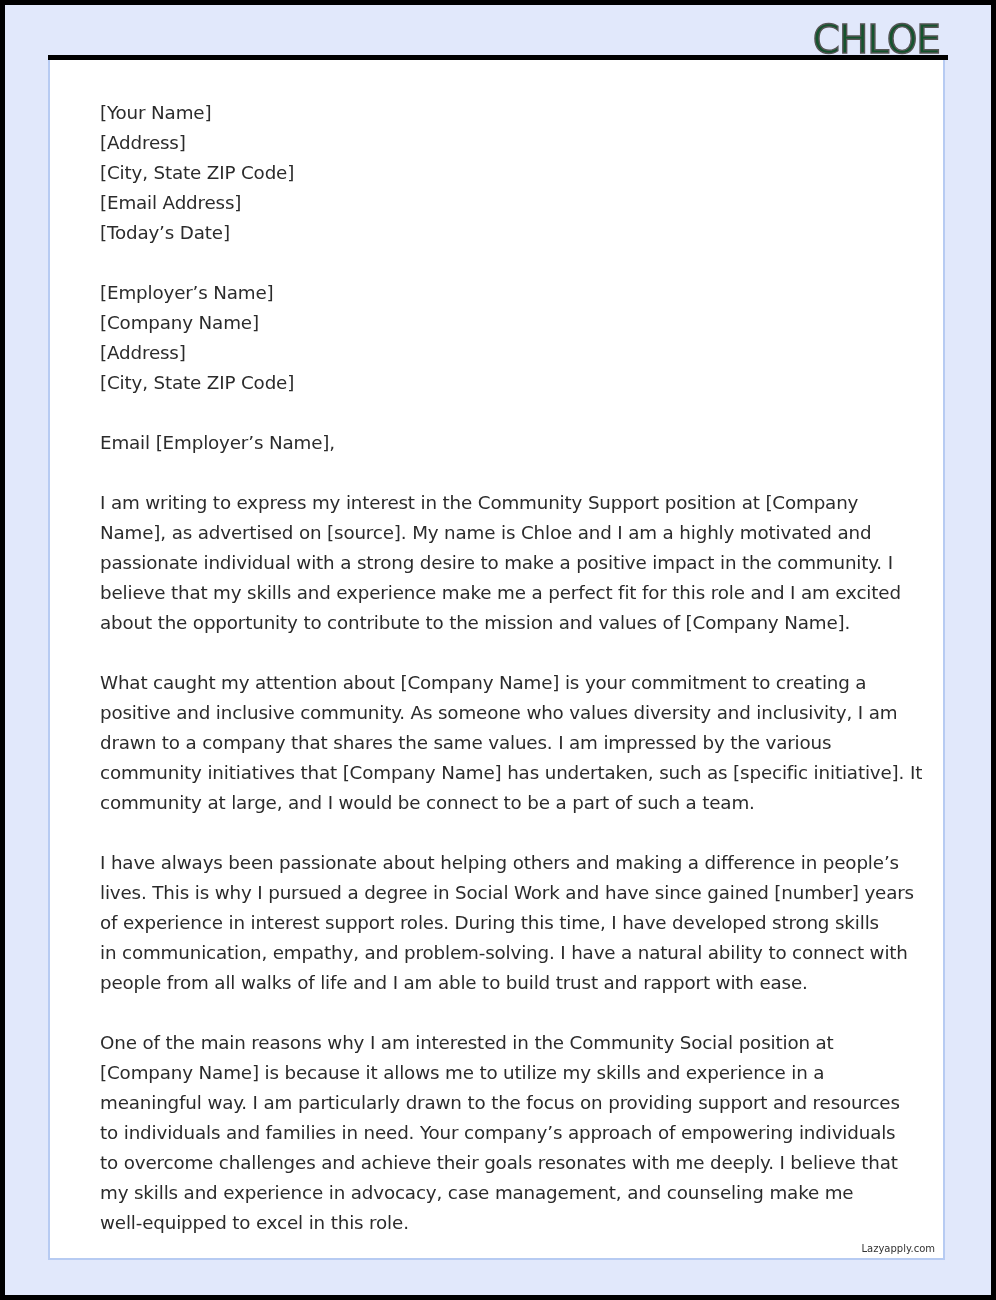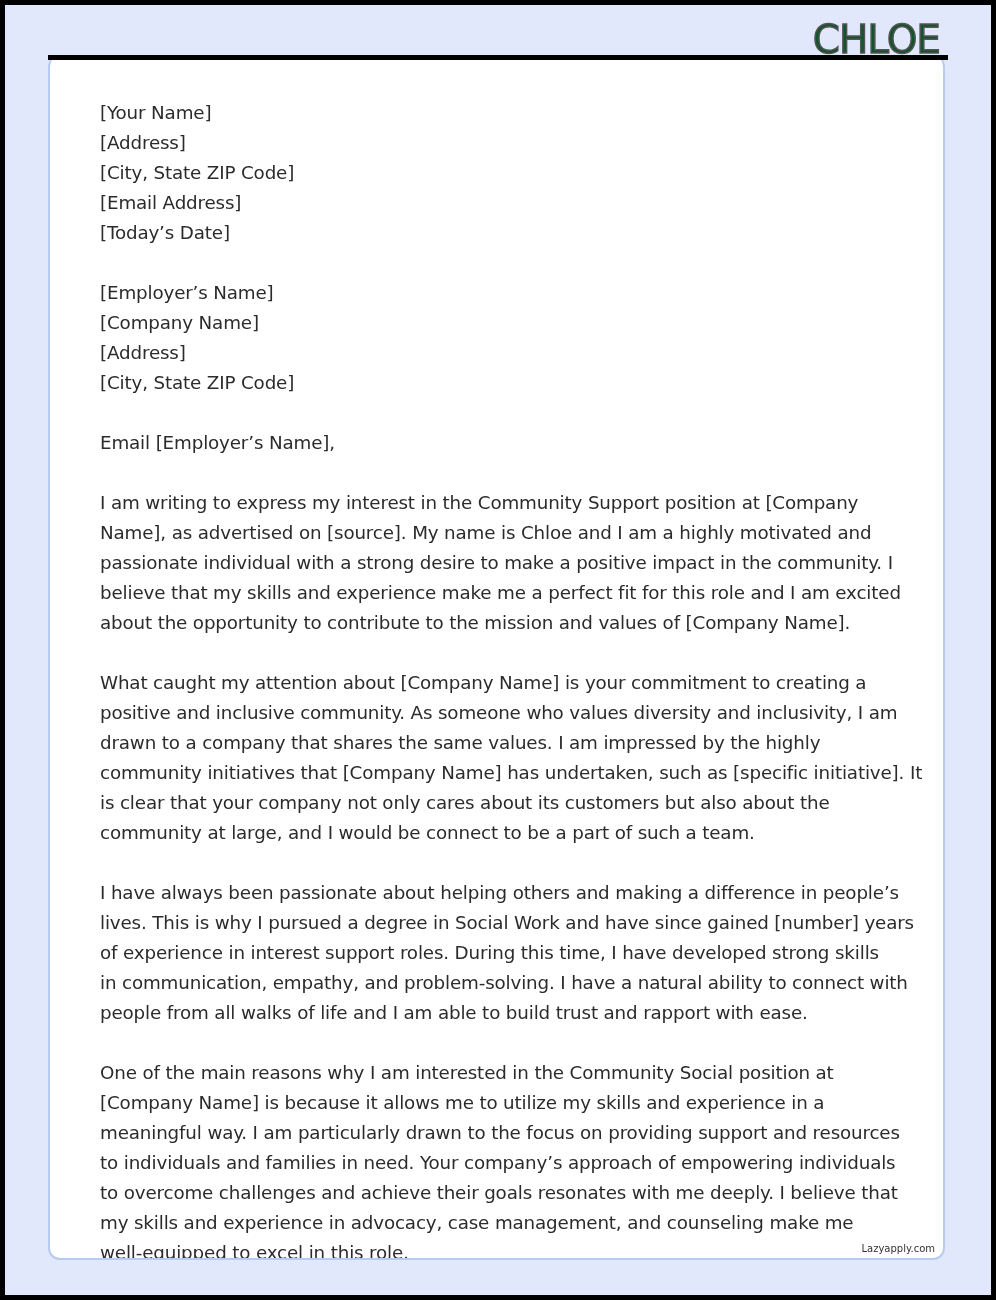--- a/index.html
+++ b/index.html
@@ -39,21 +39,20 @@
       left: 43px;
       top: 50px;
       width: 897px;
       height: 1205px;
       background: #ffffff;
       border-left: 2px solid #b7cbf2;
       border-right: 2px solid #b7cbf2;
       border-bottom: 2px solid #b7cbf2;
       box-sizing: border-box;
       overflow: hidden;
-      border-radius: 12px;
     }
     .page-topbar {
       position: absolute;
       left: 43px;
       top: 50px;
       width: 900px;
       height: 5px;
       background: #000000;
     }
     .content {
@@ -116,23 +115,22 @@
         <span class="line">I am writing to express my interest in the Community Support position at [Company</span>
         <span class="line">Name], as advertised on [source]. My name is Chloe and I am a highly motivated and</span>
         <span class="line">passionate individual with a strong desire to make a positive impact in the community. I</span>
         <span class="line">believe that my skills and experience make me a perfect fit for this role and I am excited</span>
         <span class="line">about the opportunity to contribute to the mission and values of [Company Name].</span>
       </div>
 
       <div class="block">
         <span class="line">What caught my attention about [Company Name] is your commitment to creating a</span>
         <span class="line">positive and inclusive community. As someone who values diversity and inclusivity, I am</span>
-        <span class="line">drawn to a company that shares the same values. I am impressed by the highly</span>
+        <span class="line">drawn to a company that shares the same values. I am impressed by the various</span>
         <span class="line">community initiatives that [Company Name] has undertaken, such as [specific initiative]. It</span>
-        <span class="line">is clear that your company not only cares about its customers but also about the</span>
         <span class="line">community at large, and I would be connect to be a part of such a team.</span>
       </div>
 
       <div class="block">
         <span class="line">I have always been passionate about helping others and making a difference in people’s</span>
         <span class="line">lives. This is why I pursued a degree in Social Work and have since gained [number] years</span>
         <span class="line">of experience in interest support roles. During this time, I have developed strong skills</span>
         <span class="line">in communication, empathy, and problem-solving. I have a natural ability to connect with</span>
         <span class="line">people from all walks of life and I am able to build trust and rapport with ease.</span>
       </div>

